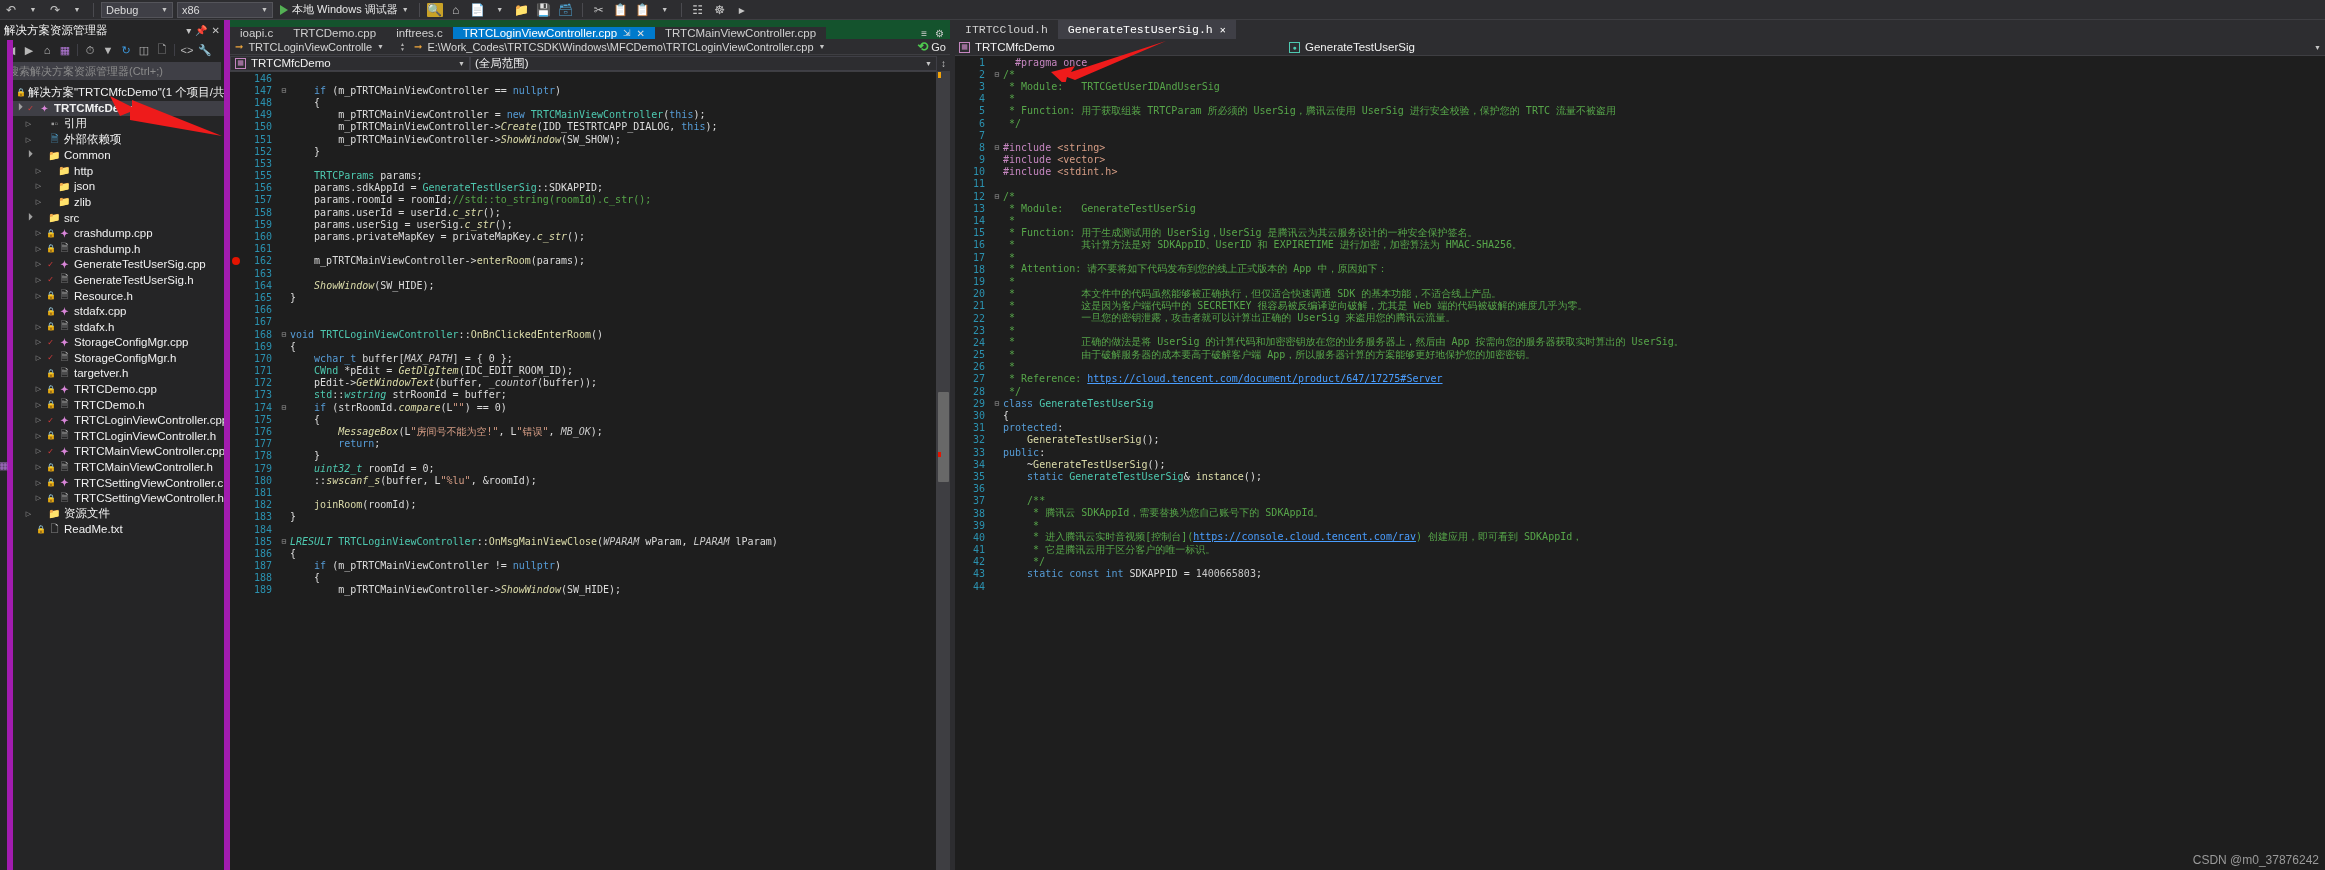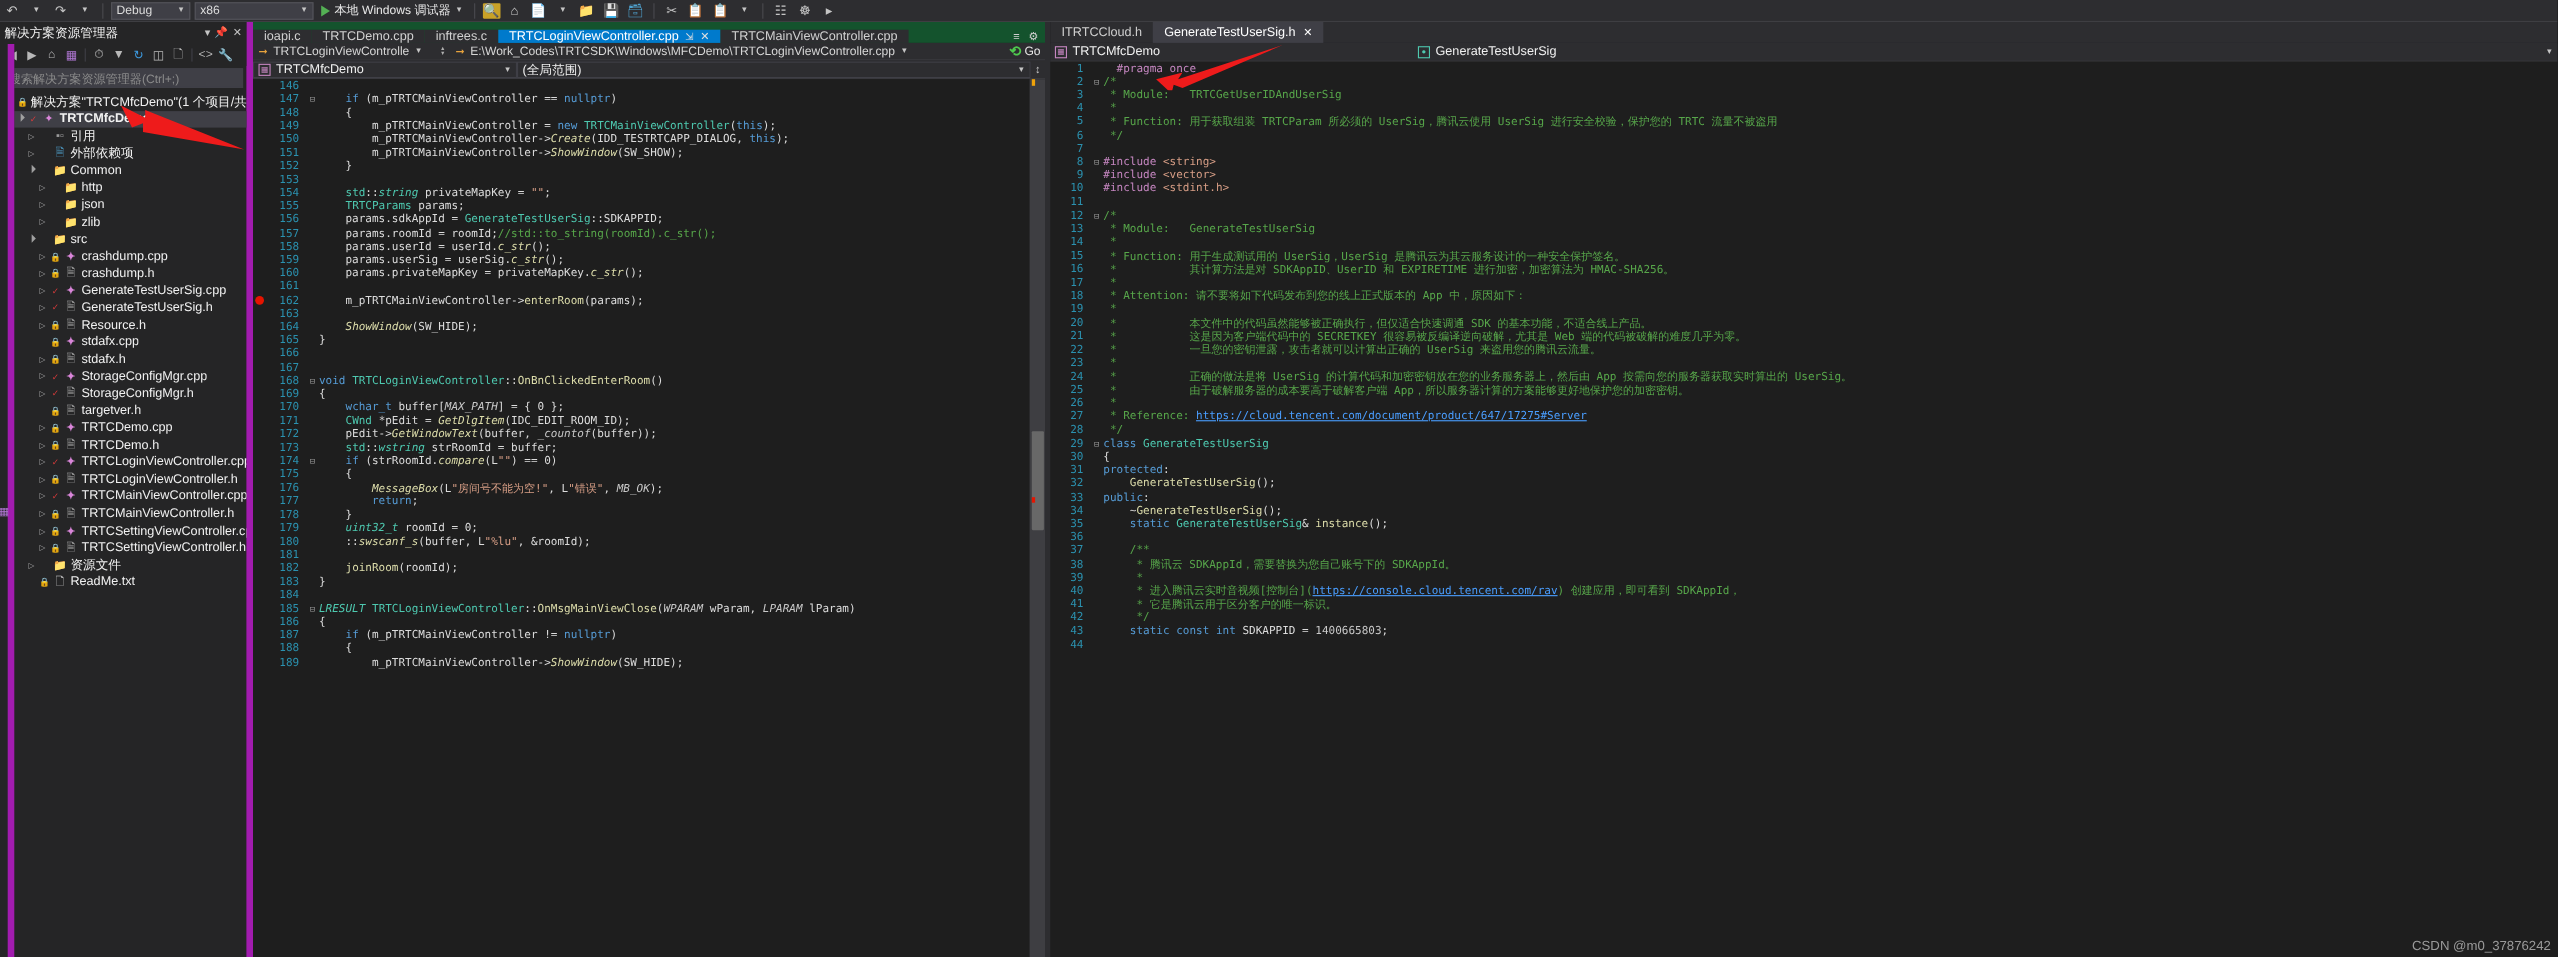--- a/index.html
+++ b/index.html
@@ -151,21 +151,21 @@
   
   .vscroll{ position:absolute; right:0; top:52px; width:14px; height:798px; background:#3e3e42; }
   .vthumb{ position:absolute; right:1px; width:11px; background:#686868; border-radius:1px; }
   .changebar{ position:absolute; width:3px; background:#f0a30a; }
 
   
   .split-v{ position:absolute; left:950px; top:20px; width:5px; height:850px; background:#2d2d30; }
 
   .pane-r{ position:absolute; left:955px; top:20px; width:1370px; height:850px; background:#1e1e1e; }
   .rtabstrip{ height:19px; background:#2d2d30; display:flex; align-items:stretch; font-size:11.5px; }
-  .rtab{ display:flex;align-items:center; padding:0 10px; gap:7px; color:#d0d0d0; white-space:nowrap; }
+  .rtab{ display:flex;align-items:center; padding:0 10px; gap:7px; color:#d0d0d0; white-space:nowrap;font-family:Liberation Mono, monospace; }
   .rtab.active{ background:#3f3f46; color:#ffffff; }
   .rtab .x{ font-size:10px; }
   .rscope{ height:17px; background:#2d2d30; display:flex; align-items:center; font-size:11.5px;
            border-bottom:1px solid #3e3e42;}
   .rcode{
     position:absolute; left:0; top:36px; width:1370px; height:814px; background:#1e1e1e;
     overflow:hidden; font-family:"DejaVu Sans Mono","Liberation Mono",monospace; font-size:10px;
   }
   .lnk{ color:#4a9eff; text-decoration:underline; }
 
@@ -182,21 +182,21 @@
   <div class="toolbar">
     <div class="tb-ico">↶</div>
     <div class="tb-ico caret">▼</div>
     <div class="tb-ico">↷</div>
     <div class="tb-ico caret">▼</div>
     <div class="tb-sep"></div>
     <div class="tb-combo" style="width:72px">
       <span class="cv cw">Debug</span>
       <span class="caret">▼</span>
     </div>
-    <div class="tb-combo" style="width:108px">
+    <div class="tb-combo" style="width:96px">
       <span class="cv cw">x86</span>
       <span class="caret">▼</span>
     </div>
     <div class="tb-run">
       <span class="play"></span>
       <span>本地 Windows 调试器</span>
       <span class="caret">▼</span>
     </div>
     <div class="tb-sep"></div>
     <div class="tb-ico" style="background:#c9a227;color:#222;width:16px;height:14px;border-radius:1px">🔍</div>
@@ -484,21 +484,20 @@
     </div>
     <div class="code" id="lcode">
         <div class="cl"><span class="bp"></span><span class="ln">146</span><span class="gut"></span><span class="src"></span></div>
         <div class="cl"><span class="bp"></span><span class="ln">147</span><span class="gut">⊟</span><span class="src">    <span class="k">if</span> (m_pTRTCMainViewController == <span class="k">nullptr</span>)</span></div>
         <div class="cl"><span class="bp"></span><span class="ln">148</span><span class="gut"></span><span class="src">    {</span></div>
         <div class="cl"><span class="bp"></span><span class="ln">149</span><span class="gut"></span><span class="src">        m_pTRTCMainViewController = <span class="k">new</span> <span class="ty">TRTCMainViewController</span>(<span class="k">this</span>);</span></div>
         <div class="cl"><span class="bp"></span><span class="ln">150</span><span class="gut"></span><span class="src">        m_pTRTCMainViewController-&gt;<span class="fn it">Create</span>(IDD_TESTRTCAPP_DIALOG, <span class="k">this</span>);</span></div>
         <div class="cl"><span class="bp"></span><span class="ln">151</span><span class="gut"></span><span class="src">        m_pTRTCMainViewController-&gt;<span class="fn it">ShowWindow</span>(SW_SHOW);</span></div>
         <div class="cl"><span class="bp"></span><span class="ln">152</span><span class="gut"></span><span class="src">    }</span></div>
         <div class="cl"><span class="bp"></span><span class="ln">153</span><span class="gut"></span><span class="src"></span></div>
-        <div class="cl"><span class="bp"></span><span class="ln">154</span><span class="gut"></span><span class="src">    <span class="ty">std</span>::<span class="ty it">string</span> privateMapKey = <span class="st">""</span>;</span></div>
         <div class="cl"><span class="bp"></span><span class="ln">155</span><span class="gut"></span><span class="src">    <span class="ty">TRTCParams</span> params;</span></div>
         <div class="cl"><span class="bp"></span><span class="ln">156</span><span class="gut"></span><span class="src">    params.sdkAppId = <span class="ty">GenerateTestUserSig</span>::SDKAPPID;</span></div>
         <div class="cl"><span class="bp"></span><span class="ln">157</span><span class="gut"></span><span class="src">    params.roomId = roomId;<span class="cm">//std::to_string(roomId).c_str();</span></span></div>
         <div class="cl"><span class="bp"></span><span class="ln">158</span><span class="gut"></span><span class="src">    params.userId = userId.<span class="fn it">c_str</span>();</span></div>
         <div class="cl"><span class="bp"></span><span class="ln">159</span><span class="gut"></span><span class="src">    params.userSig = userSig.<span class="fn it">c_str</span>();</span></div>
         <div class="cl"><span class="bp"></span><span class="ln">160</span><span class="gut"></span><span class="src">    params.privateMapKey = privateMapKey.<span class="fn it">c_str</span>();</span></div>
         <div class="cl"><span class="bp"></span><span class="ln">161</span><span class="gut"></span><span class="src"></span></div>
         <div class="cl"><span class="bp"><span class="bpdot"></span></span><span class="ln">162</span><span class="gut"></span><span class="src">    m_pTRTCMainViewController-&gt;<span class="fn">enterRoom</span>(params);</span></div>
         <div class="cl"><span class="bp"></span><span class="ln">163</span><span class="gut"></span><span class="src"></span></div>
         <div class="cl"><span class="bp"></span><span class="ln">164</span><span class="gut"></span><span class="src">    <span class="fn it">ShowWindow</span>(SW_HIDE);</span></div>

